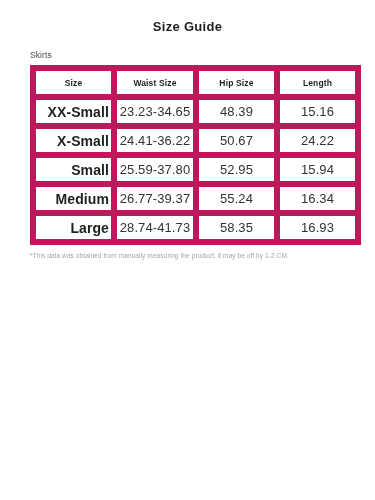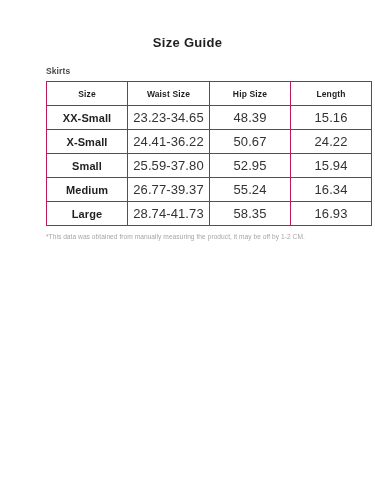--- a/index.html
+++ b/index.html
@@ -12,38 +12,38 @@
     background: #ffffff;
     font-family: "Liberation Sans", sans-serif;
     color: #2b2b2b;
     overflow: hidden;
   }
 
   .page {
     width: 375px;
     height: 378px;
     box-sizing: border-box;
-    padding: 16px;
+    padding: 0;
     position: relative;
   }
 
   .title {
     text-align: center;
     font-size: 13px;
     font-weight: bold;
     letter-spacing: 0.3px;
     color: #1f1f1f;
     margin: 0;
     padding-top: 19px;
   }
 
   .section-label {
     font-size: 8.5px;
     color: #4a4a4a;
-    font-weight: bold;
+    font-weight: normal;
     margin: 0;
     padding: 16px 0 5px 30px;
     letter-spacing: 0.1px;
   }
 
   .table-wrap {
     padding: 0 20px 0 30px;
   }
 
   table.size-table {
@@ -53,40 +53,41 @@
     border: 1px solid #ededed;
   }
 
   table.size-table col.c-size    { width: 81px; }
   table.size-table col.c-waist   { width: 82px; }
   table.size-table col.c-hip     { width: 81px; }
   table.size-table col.c-length  { width: 81px; }
 
   table.size-table th,
   table.size-table td {
-    border: 1px solid #be185d;
+    border: 6px solid #be185d;
     text-align: center;
     vertical-align: middle;
     height: 21px;
     padding: 1px 2px;
     white-space: nowrap;
   }
 
   table.size-table th {
     font-size: 8.5px;
     font-weight: bold;
     color: #1f1f1f;
     letter-spacing: 0.15px;
   }
 
   table.size-table td.size-cell {
-    font-size: 11px;
+    font-size: 14px;
     font-weight: bold;
     color: #1f1f1f;
     letter-spacing: 0.1px;
+    text-align: right;
   }
 
   table.size-table td.num-cell {
     font-size: 13px;
     font-weight: normal;
     color: #333333;
     letter-spacing: 0.1px;
   }
 
   .footnote {

